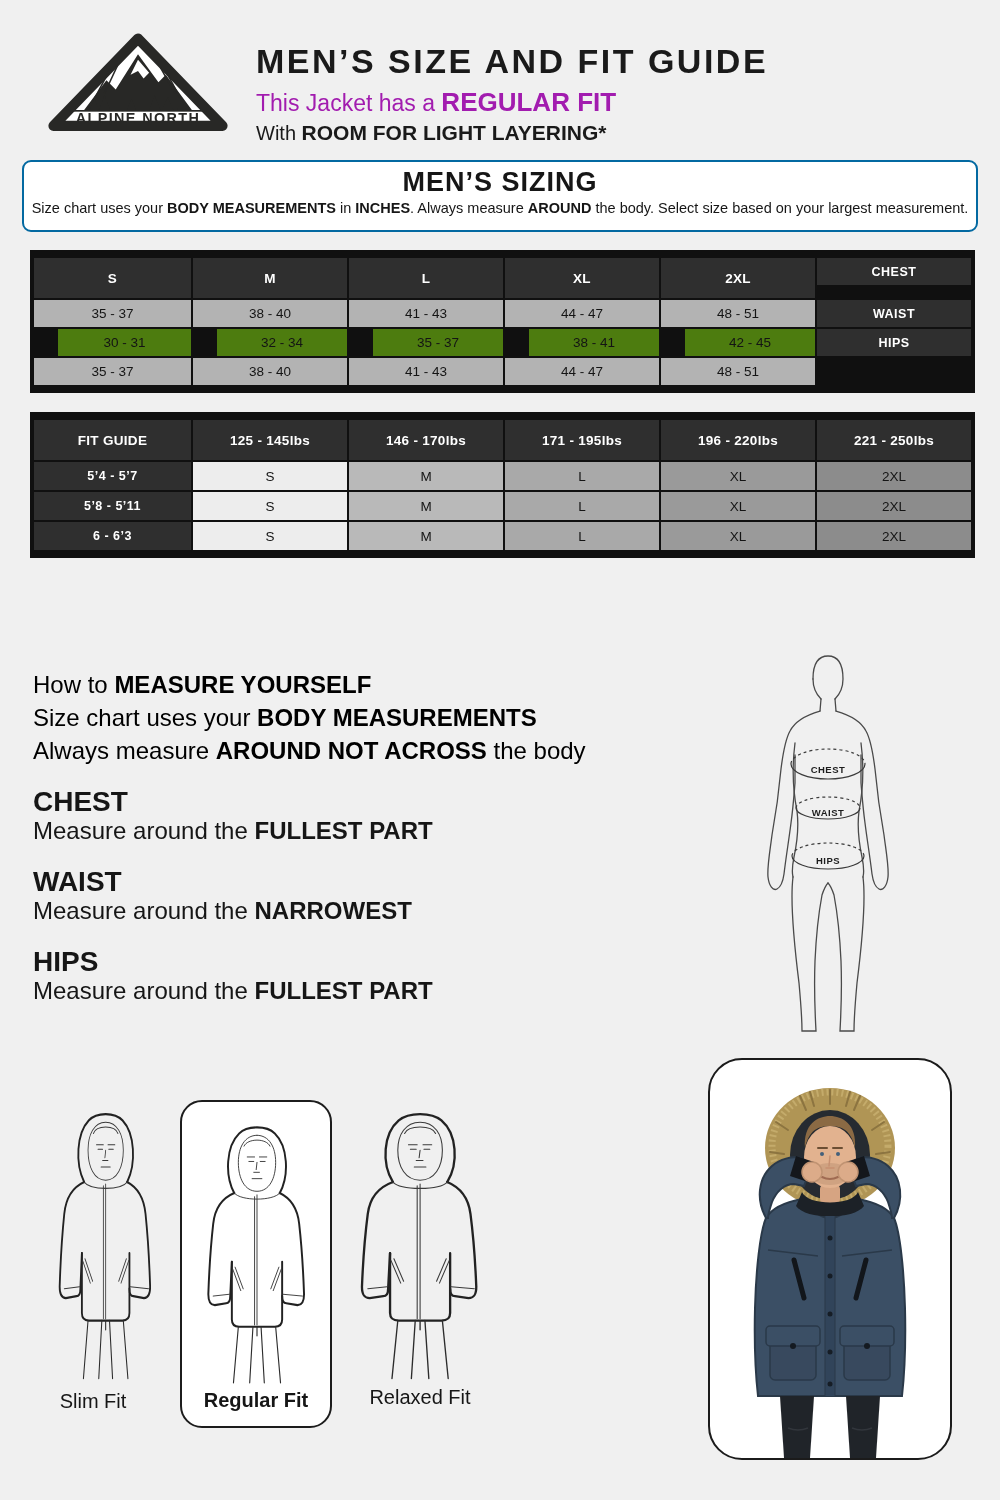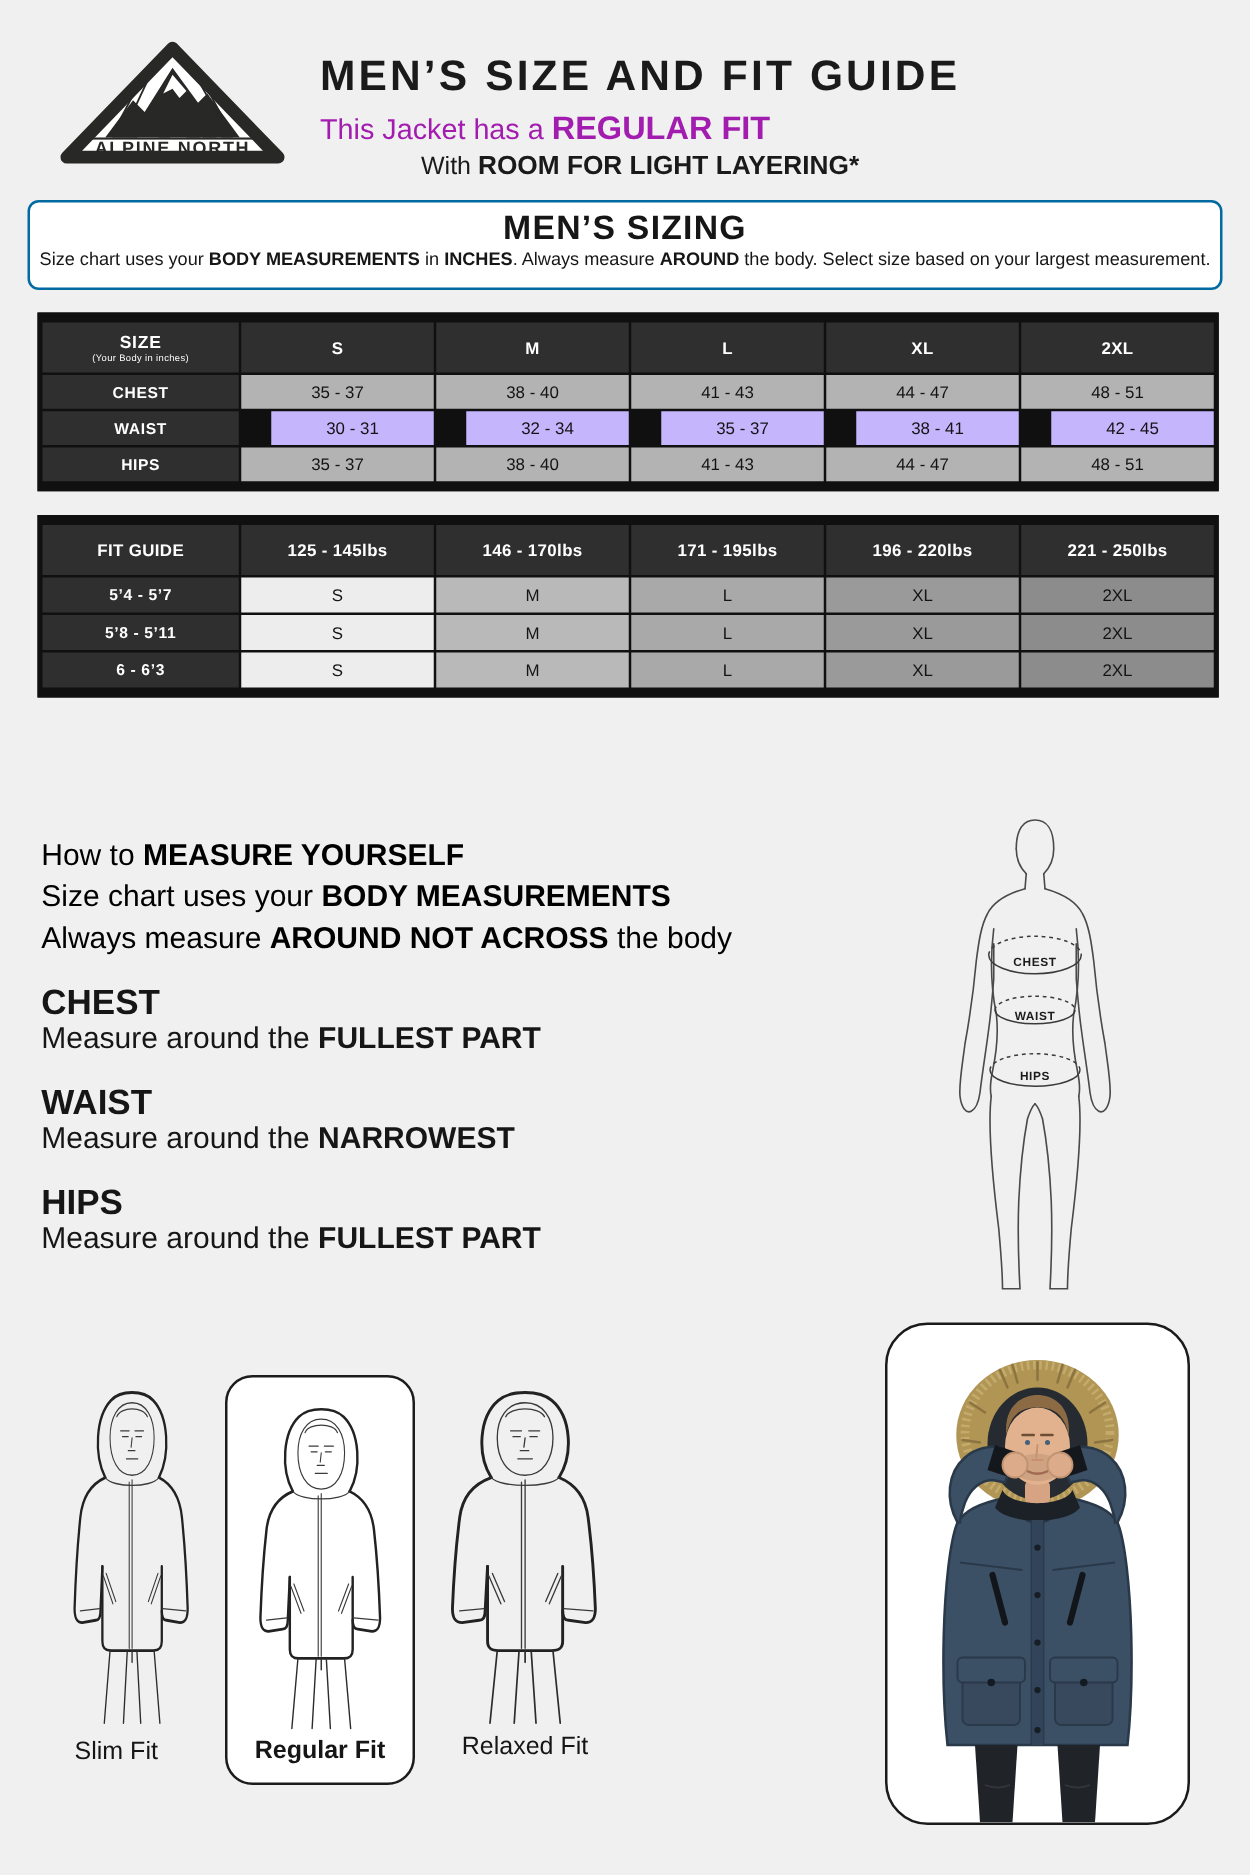--- a/index.html
+++ b/index.html
@@ -6,21 +6,21 @@
   .page {
     position:relative; width:1000px; height:1500px; background:#f0f0f0;
     font-family:"Liberation Sans","DejaVu Sans",sans-serif; color:#161616; overflow:hidden;
   }
   
   .logo { position:absolute; left:45px; top:32px; width:186px; height:104px; }
   .titles { position:absolute; left:256px; top:42px; }
   .main-title { margin:0; font-size:34px; font-weight:800; letter-spacing:2.5px; color:#1a1a1a; white-space:nowrap; }
   .sub1 { margin:6px 0 0; font-size:23px; color:#a21caf; }
   .sub1 b { font-size:26px; font-weight:800; }
-  .sub2 { margin:3px 0 0; font-size:20px; color:#1a1a1a;text-align:center; }
+  .sub2 { margin:3px 0 0; font-size:20px; color:#1a1a1a; }
   .sub2 b { font-size:21px; font-weight:800; }
   
   .sizing-box {
     position:absolute; left:22px; top:160px; width:956px; height:72px; box-sizing:border-box;
     background:#ffffff; border:2px solid #0369a1; border-radius:9px; text-align:center;
   }
   .sizing-box h2 { margin:5px 0 2px; font-size:27px; font-weight:800; letter-spacing:1px; }
   .sizing-box p { margin:0; font-size:14.5px; }
   
   .tbl {
@@ -33,21 +33,21 @@
   .tbl > div { display:flex; align-items:center; justify-content:center; }
   .hdr { background:#2f2f2f; color:#ffffff; font-weight:700; font-size:13.5px; height:40px; letter-spacing:.3px; }
   .hdr0 { flex-direction:column; }
   .hdr0 .t { font-size:14px; font-weight:700; letter-spacing:.6px; }
   .hdr0 .n { font-size:7.5px; font-weight:400; margin-top:1px; }
   .rowlbl { background:#2f2f2f; color:#ffffff; font-weight:700; font-size:12.5px; letter-spacing:.5px; }
   .size-tbl .rowlbl, .size-tbl .cell { height:27px; }
   .fit-tbl  .rowlbl, .fit-tbl  .cell { height:28px; }
   .cell { font-size:13.5px; color:#141414; }
   .g { background:#b3b3b3; }
-  .l { background:#c4b5fd;margin-left:24px; }
+  .l { background:#4d7c0f;margin-left:24px; }
   .s0 { background:#ededed; } .s1 { background:#b9b9b9; } .s2 { background:#a9a9a9; }
   .s3 { background:#9a9a9a; } .s4 { background:#8c8c8c; }
   
   .note { position:absolute; left:25px; top:577px; font-size:17.5px; font-weight:700; line-height:24px; color:#111; }
   .note .l2 { padding-left:11px; }
   
   .measure { position:absolute; left:33px; top:668px; width:680px; }
   .mline { font-size:24px; line-height:33px; color:#000000; }
   .mline b { font-weight:800; }
   .msec { margin-top:20px; }
@@ -104,24 +104,20 @@
     <p class="sub1"><span>This Jacket has a </span><b>REGULAR FIT</b></p>
     <p class="sub2"><span>With </span><b>ROOM FOR LIGHT LAYERING*</b></p>
   </div>
 
   <section class="sizing-box">
     <h2>MEN’S SIZING</h2>
     <p><span>Size chart uses your </span><b>BODY MEASUREMENTS</b><span> in </span><b>INCHES</b><span>. Always measure </span><b>AROUND</b><span> the body. Select size based on your largest measurement.</span></p>
   </section>
 
   <div class="tbl size-tbl">
-    <div class="hdr hdr0">
-      <span class="t">SIZE</span>
-      <span class="n">(Your Body in inches)</span>
-    </div>
     <div class="hdr">S</div>
     <div class="hdr">M</div>
     <div class="hdr">L</div>
     <div class="hdr">XL</div>
     <div class="hdr">2XL</div>
 
     <div class="rowlbl">CHEST</div>
     <div class="cell g">35 - 37</div>
     <div class="cell g">38 - 40</div>
     <div class="cell g">41 - 43</div>

